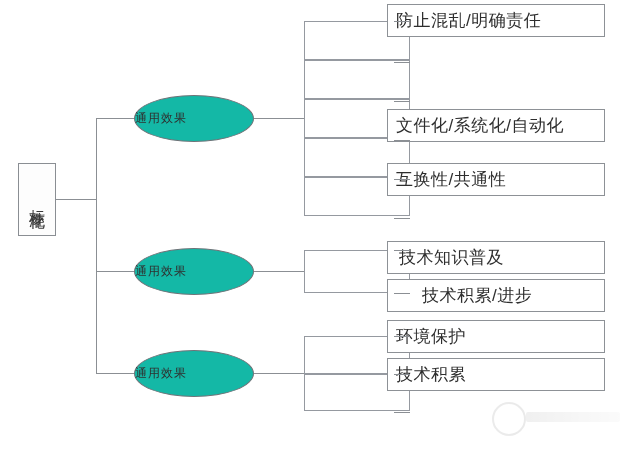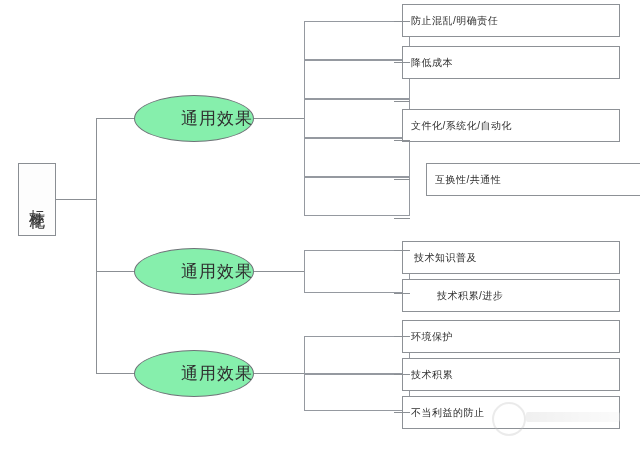--- a/index.html
+++ b/index.html
@@ -41,46 +41,46 @@
     line-height: 1.12;
   }
 
   
   .ellipse {
     position: absolute;
     width: 120px;
     height: 47px;
     border: 1px solid #6f7378;
     border-radius: 50%;
-    background: #86efac;
+    background: #14b8a6;
     box-sizing: border-box;
     display: flex;
     align-items: center;
-    justify-content: flex-end;
-    font-size: 17px;
+    justify-content: flex-start;
+    font-size: 12px;
     color: #2f2f2f;
     letter-spacing: 1px;
   }
   .ellipse-1 { left: 134px; top: 95px; }
   .ellipse-2 { left: 134px; top: 248px; }
   .ellipse-3 { left: 134px; top: 350px; }
 
   
   .label-box {
     position: absolute;
-    left: 402px;
+    left: 387px;
     width: 218px;
     height: 33px;
     border: 1px solid #8d9196;
     background: #ffffff;
     box-sizing: border-box;
     display: flex;
     align-items: center;
     padding-left: 8px;
-    font-size: 10px;
+    font-size: 17px;
     color: #2e2e2e;
     letter-spacing: 0.5px;
     white-space: nowrap;
   }
 
   
   .hline {
     position: absolute;
     height: 0;
     border-top: 1px solid #8b8f94;
@@ -151,27 +151,24 @@
 
   <div class="bracket-cell" style="left:304px; top:21px; width:106px; height:39px;"></div>
   <div class="bracket-cell" style="left:304px; top:60px; width:106px; height:39px;"></div>
   <div class="bracket-cell" style="left:304px; top:99px; width:106px; height:39px;"></div>
   <div class="bracket-cell" style="left:304px; top:138px; width:106px; height:39px;"></div>
   <div class="bracket-cell" style="left:304px; top:177px; width:106px; height:39px;"></div>
 
   <div class="label-box" style="top:4px;">
     <span>防止混乱/明确责任</span>
   </div>
-  <div class="label-box" style="top:46px;">
-    <span>降低成本</span>
-  </div>
   <div class="label-box" style="top:85px;margin-top:24px;">
     <span>文件化/系统化/自动化</span>
   </div>
-  <div class="label-box" style="top:163px;margin-left:24px;">
+  <div class="label-box" style="top:163px;">
     <span>互换性/共通性</span>
   </div>
 
   <div class="hline" style="left:394px; top:21px; width:16px;"></div>
   <div class="hline" style="left:394px; top:62px; width:16px;"></div>
   <div class="hline" style="left:394px; top:101px; width:16px;"></div>
   <div class="hline" style="left:394px; top:140px; width:16px;"></div>
   <div class="hline" style="left:394px; top:179px; width:16px;"></div>
   <div class="hline" style="left:394px; top:218px; width:16px;"></div>
 
@@ -199,23 +196,20 @@
 
   <div class="bracket-cell" style="left:304px; top:336px; width:106px; height:38px;"></div>
   <div class="bracket-cell" style="left:304px; top:374px; width:106px; height:37px;"></div>
 
   <div class="label-box" style="top:320px;">
     <span>环境保护</span>
   </div>
   <div class="label-box" style="top:358px;">
     <span>技术积累</span>
   </div>
-  <div class="label-box" style="top:396px;">
-    <span>不当利益的防止</span>
-  </div>
 
   <div class="hline" style="left:394px; top:336px; width:16px;"></div>
   <div class="hline" style="left:394px; top:374px; width:16px;"></div>
   <div class="hline" style="left:394px; top:412px; width:16px;"></div>
 
   <div class="watermark">
     <div class="wm-ring"></div>
     <div class="wm-bar"></div>
   </div>
 

